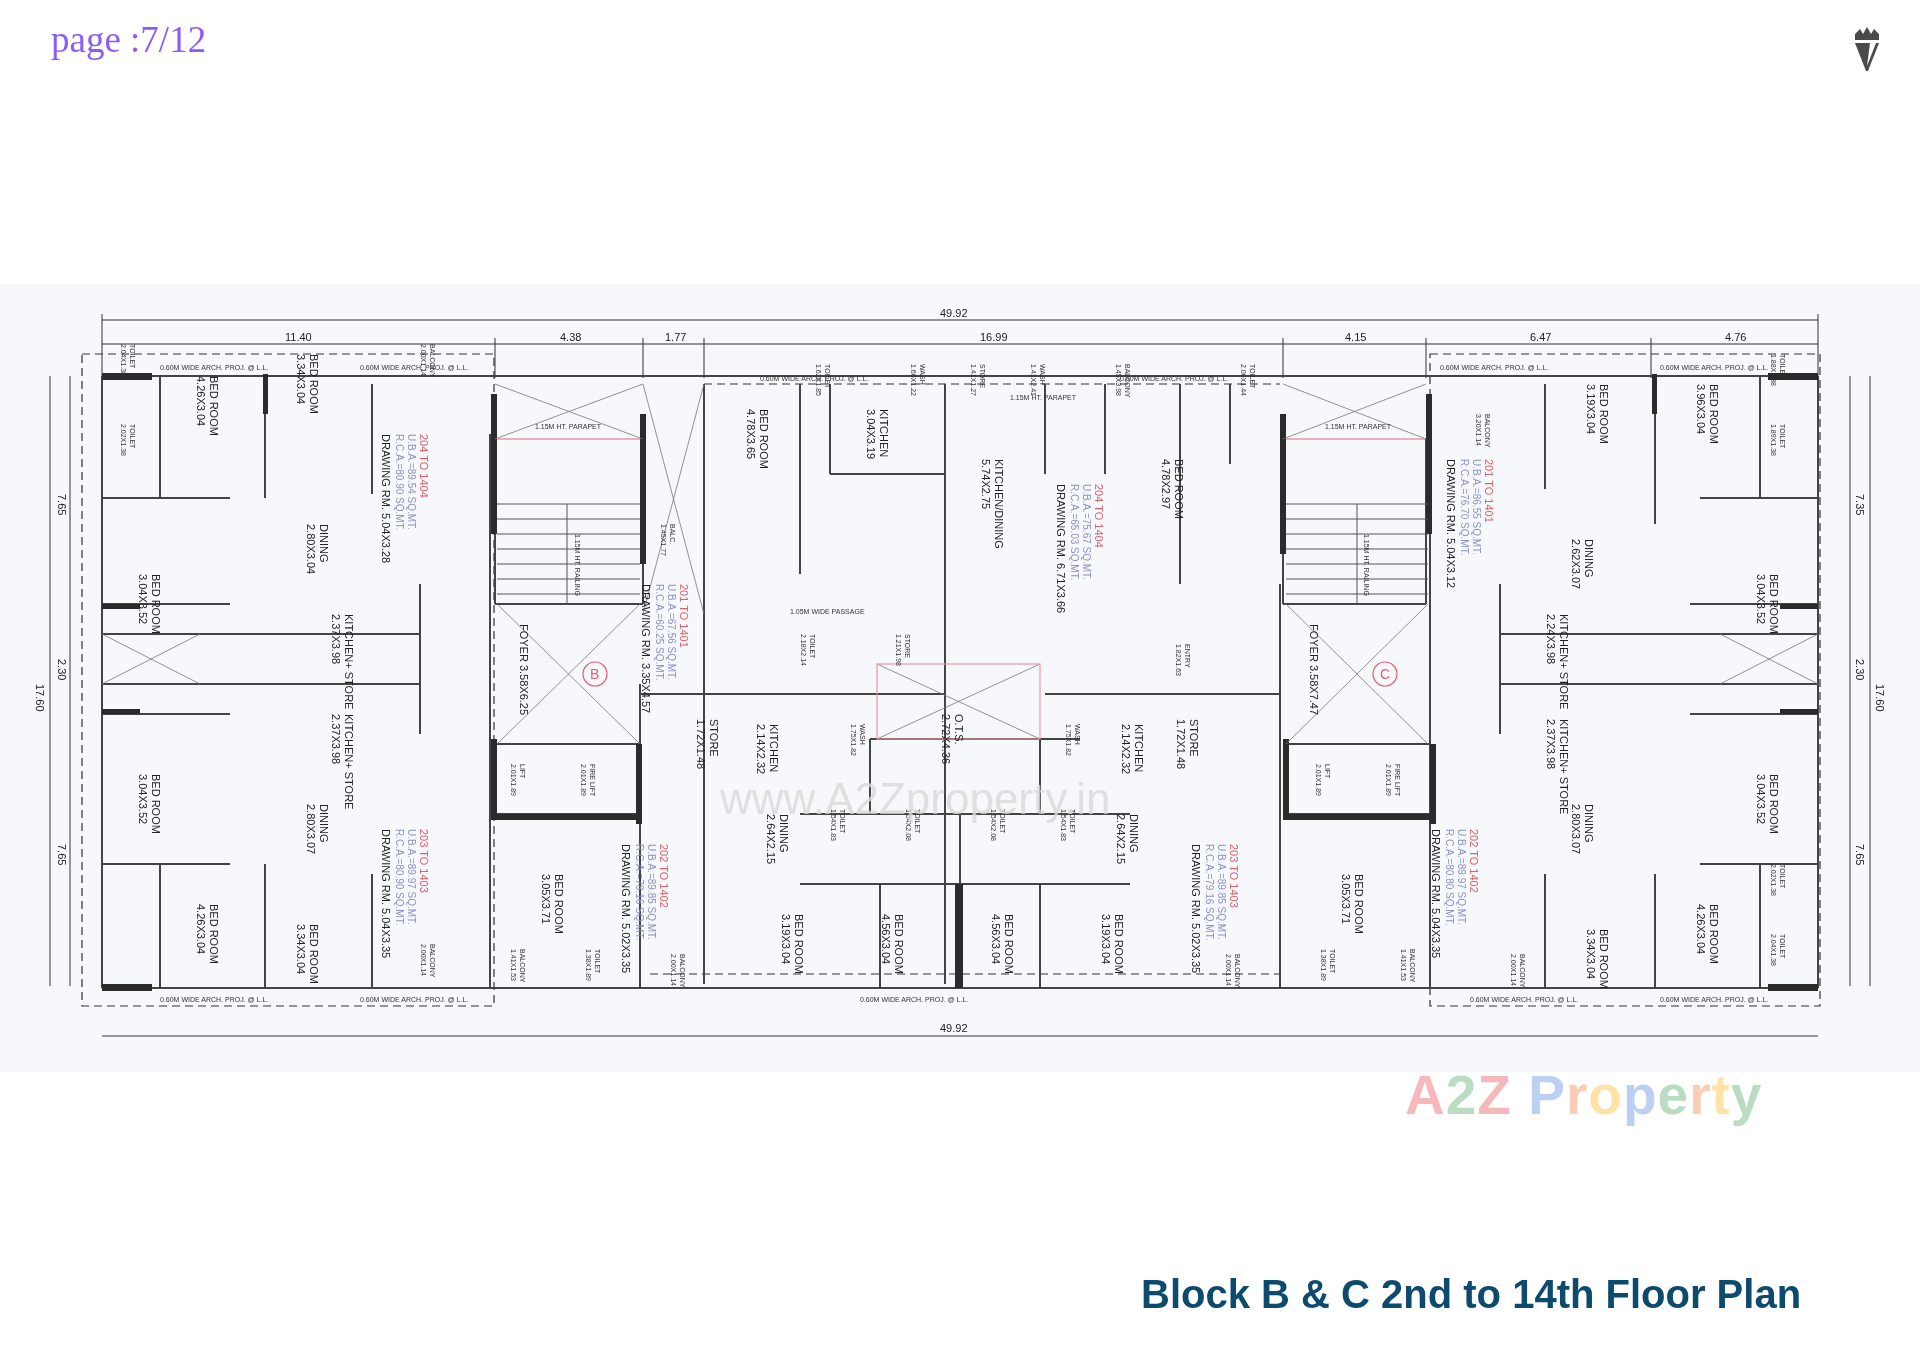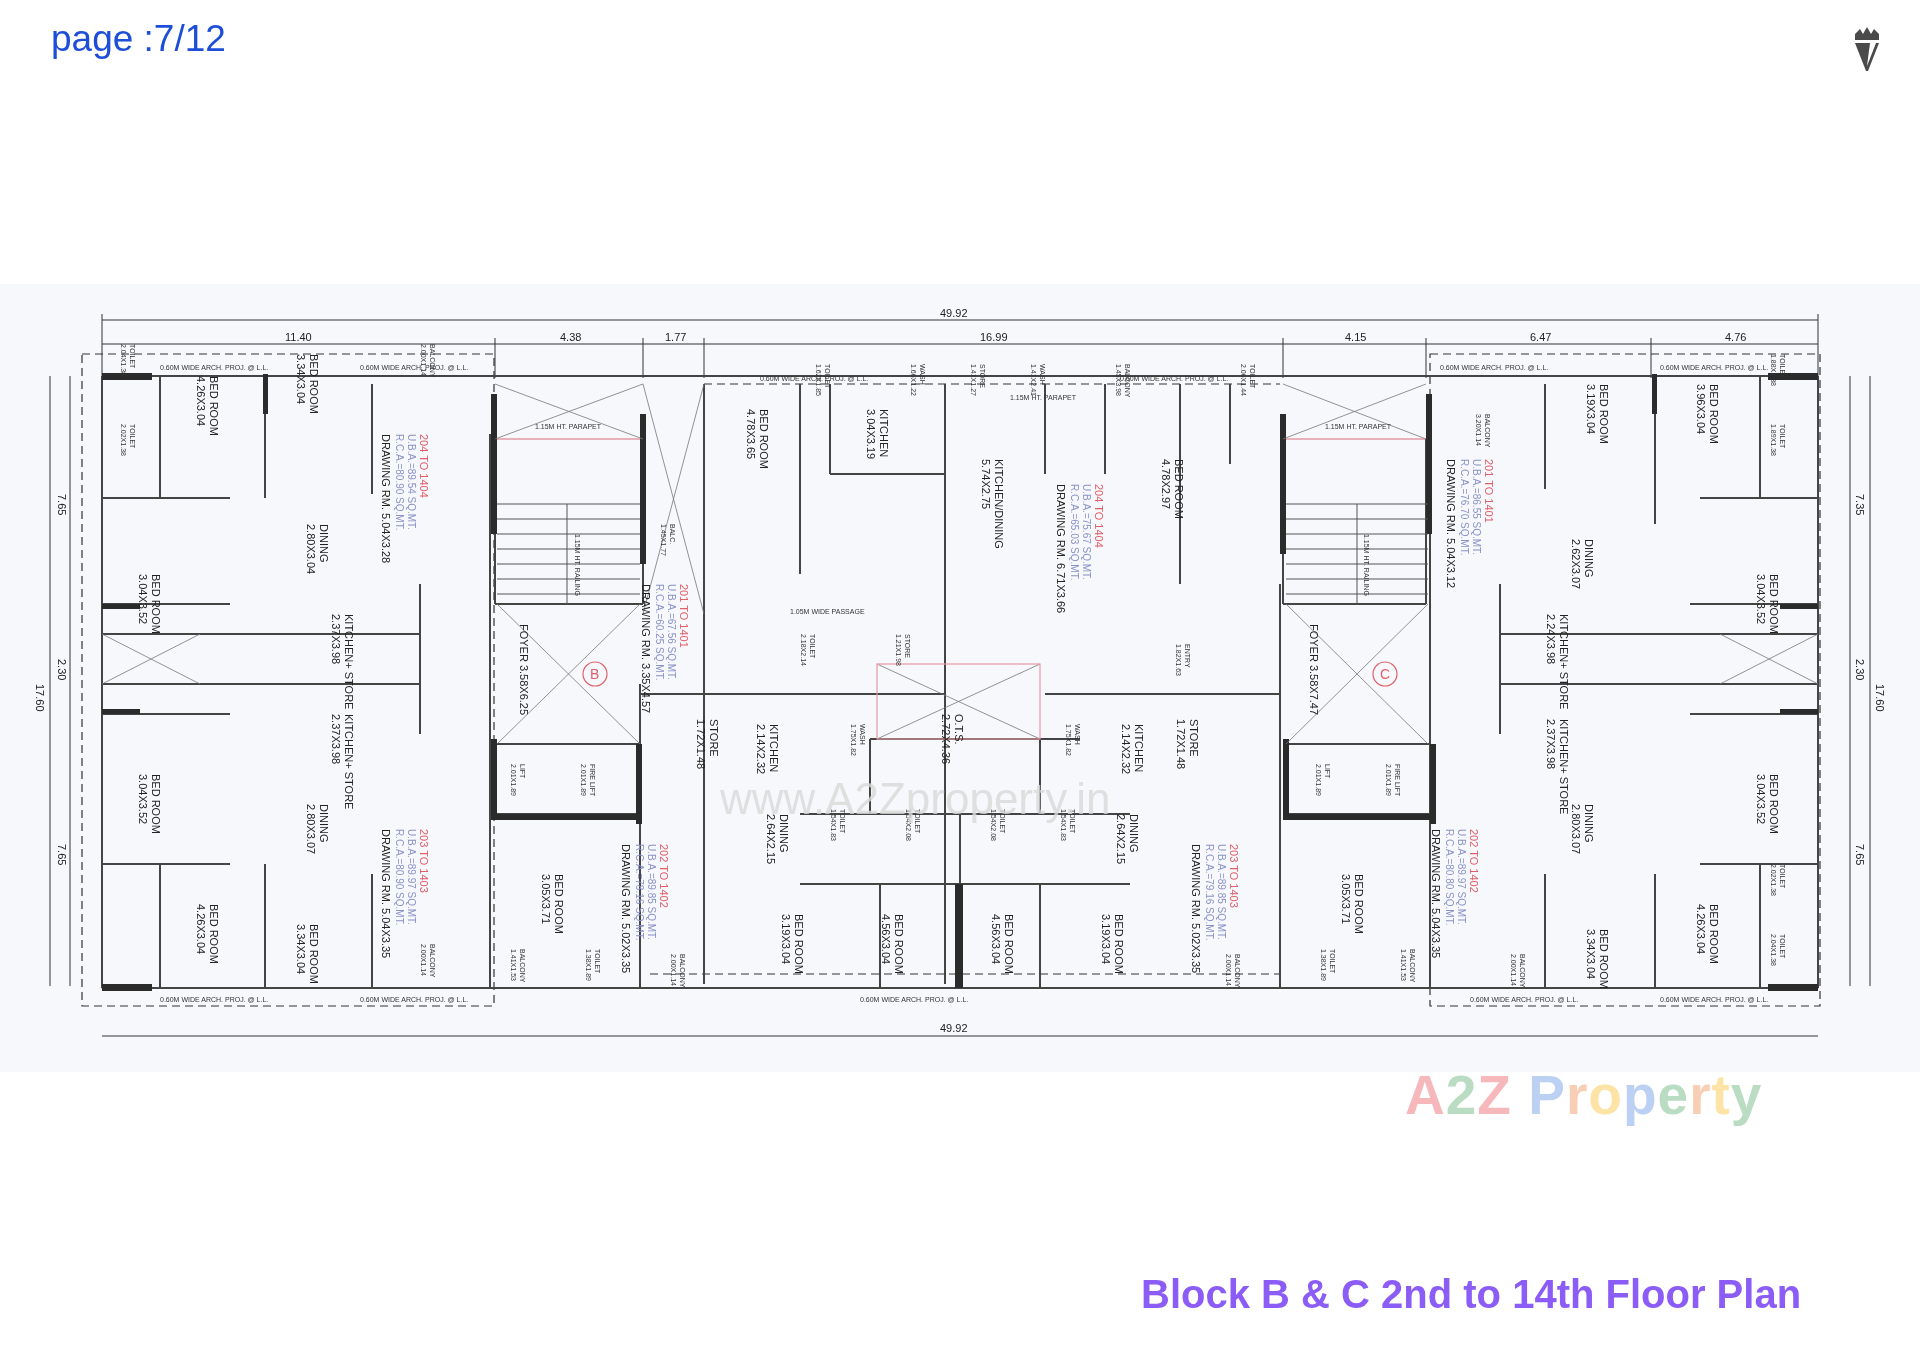--- a/index.html
+++ b/index.html
@@ -1,23 +1,23 @@
 <!DOCTYPE html>
 <html><head>
 <meta charset="utf-8">
 <style>
   html,body{margin:0;padding:0;background:#fff;}
   body{width:1920px;height:1357px;position:relative;overflow:hidden;font-family:"Liberation Sans",sans-serif;color:#222;}
-  .page-num{position:absolute;left:51px;top:18px;font-family:Liberation Sans, sans-serif;font-size:37px;color:#1d4ed8;}
+  .page-num{position:absolute;left:51px;top:18px;font-family:Liberation Serif, serif;font-size:37px;color:#8b5cf6;}
   .logo{position:absolute;left:1852px;top:26px;width:30px;height:50px;}
   .plan-sheet{position:absolute;left:0;top:284px;width:1920px;height:788px;background:#f7f8fb;}
   .plan-svg{position:absolute;left:0;top:284px;}
   .wm{position:absolute;left:1405px;top:1063px;font-family:"Liberation Sans",sans-serif;font-weight:bold;font-size:55px;letter-spacing:1px;}
   .wm span{display:inline-block;}
-  .title{position:absolute;left:1141px;top:1272px;font-family:"Liberation Sans",sans-serif;font-weight:bold;font-size:40px;color:#8b5cf6;}
+  .title{position:absolute;left:1141px;top:1272px;font-family:"Liberation Sans",sans-serif;font-weight:bold;font-size:40px;color:#0c4a6e;}
   .rl{font-family:"Liberation Sans",sans-serif;font-size:11px;fill:#222;}
   .dim{font-family:"Liberation Sans",sans-serif;font-size:11px;fill:#222;}
   .sm{font-family:"Liberation Sans",sans-serif;font-size:7px;fill:#333;}
   .unit{font-family:"Liberation Sans",sans-serif;font-size:11px;fill:#e0606a;}
   .area{font-family:"Liberation Sans",sans-serif;font-size:10px;fill:#8a92c8;}
 </style>
 </head>
 <body>
 
 <div class="page-num">page :7/12</div>

